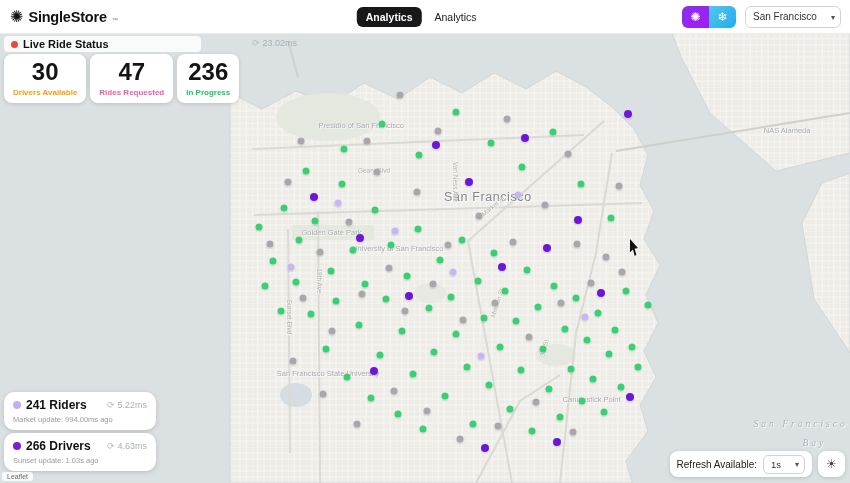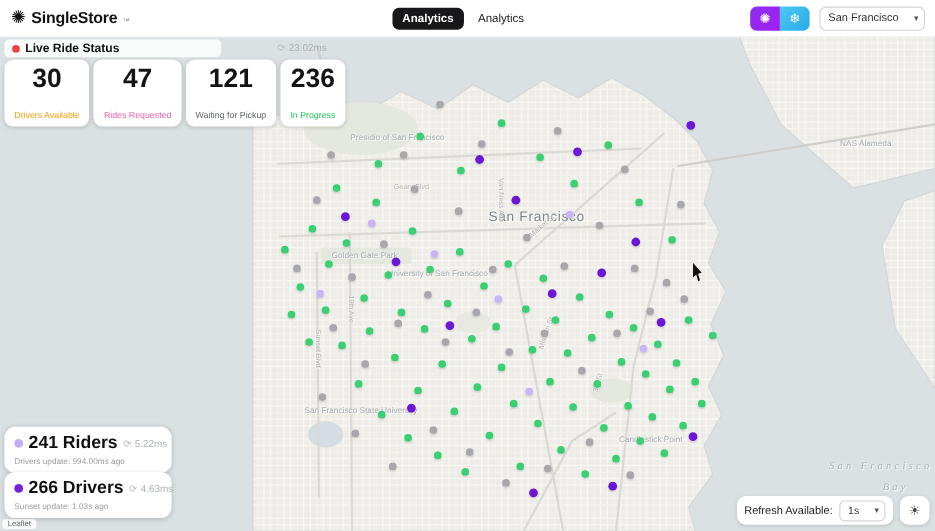--- a/index.html
+++ b/index.html
@@ -39,28 +39,28 @@
   
   .status-bar{position:absolute;left:4px;top:3px;display:flex;align-items:center;gap:5px;background:rgba(255,255,255,.82);border-radius:4px;padding:2px 92px 2px 7px;z-index:20}
   .red-dot{width:7px;height:7px;border-radius:50%;background:#ef4444;display:inline-block}
   .status-title{font-size:11px;font-weight:700;color:#111;white-space:nowrap}
   .latency{display:inline-flex;align-items:center;gap:3px;color:#aab0b6;font-size:9px;white-space:nowrap}
   .refresh-glyph{font-size:9px;color:#b7bcc2}
   .top-latency{position:absolute;left:252px;top:5px;z-index:20}
   .stats-row{position:absolute;left:4px;top:21px;display:flex;gap:4px;z-index:20}
   .stat-card{background:#fff;border-radius:8px;box-shadow:0 1px 4px rgba(0,0,0,.14);padding:5px 9px 6px;text-align:center}
   .stat-value{font-size:24px;font-weight:700;color:#141414;line-height:1.05}
-  .stat-label{font-size:8px;font-weight:400;margin-top:16px;white-space:nowrap}
+  .stat-label{font-size:8px;font-weight:700;margin-top:4px;white-space:nowrap}
 
   .info-card{position:absolute;left:4px;width:134px;background:#fff;border-radius:10px;box-shadow:0 1px 5px rgba(0,0,0,.16);padding:6px 9px;z-index:20}
   .info-card.riders{bottom:53px}
   .info-card.drivers{bottom:12px}
   .ic-row{display:flex;align-items:center;gap:5px}
   .ic-dot{width:8px;height:8px;border-radius:50%;flex:0 0 auto}
-  .ic-title{font-size:16px;font-weight:700;color:#111;flex:1 1 auto;white-space:nowrap}
+  .ic-title{font-size:12px;font-weight:700;color:#111;flex:1 1 auto;white-space:nowrap}
   .ic-sub{font-size:7.5px;color:#9b9ba0;margin-top:3px;white-space:nowrap}
 
   .refresh-bar{position:absolute;right:38px;bottom:6px;height:26px;background:#fff;border-radius:8px;box-shadow:0 1px 4px rgba(0,0,0,.15);display:flex;align-items:center;gap:6px;padding:0 7px;z-index:20}
   .rb-label{font-size:10px;color:#222;white-space:nowrap}
   .interval-select{width:42px;height:19px;font-size:9.5px;border-radius:5px}
   .theme-btn{position:absolute;right:5px;bottom:6px;width:27px;height:26px;background:#fff;border:none;border-radius:8px;box-shadow:0 1px 4px rgba(0,0,0,.15);display:grid;place-items:center;font-size:12px;color:#444;cursor:pointer;z-index:20}
 
   .attribution{position:absolute;left:2px;bottom:2px;background:rgba(255,255,255,.8);font-size:7px;color:#6b6b6b;padding:1px 5px;border-radius:3px;z-index:25}
   .cursor{position:absolute;left:630px;top:206px;width:11px;height:17px;background:#111;clip-path:polygon(0 0,0 78%,27% 62%,43% 100%,58% 93%,42% 58%,72% 53%);filter:drop-shadow(0 0 1px #fff);z-index:40}
 </style>
@@ -308,39 +308,35 @@
     <div class="stats-row" id="stats">
         <div class="stat-card">
           <div class="stat-value">30</div>
           <div class="stat-label" style="color: rgb(245, 158, 11);">Drivers Available</div>
         </div>
         <div class="stat-card">
           <div class="stat-value">47</div>
           <div class="stat-label" style="color: rgb(236, 95, 168);">Rides Requested</div>
         </div>
         <div class="stat-card">
-          <div class="stat-value">121</div>
-          <div class="stat-label" style="color: rgb(95, 99, 104);">Waiting for Pickup</div>
-        </div>
-        <div class="stat-card">
           <div class="stat-value">236</div>
           <div class="stat-label" style="color: rgb(34, 197, 94);">In Progress</div>
         </div>
       </div>
 
     <div class="info-card riders">
       <div class="ic-row">
         <span class="ic-dot" id="riders-dot" style="background: rgb(195, 174, 242);"></span>
         <span class="ic-title">241 Riders</span>
         <span class="latency">
           <span class="refresh-glyph">⟳</span>
           <span>5.22ms</span>
         </span>
       </div>
-      <div class="ic-sub">Drivers update: 994.00ms ago</div>
+      <div class="ic-sub">Market update: 994.00ms ago</div>
     </div>
 
     <div class="info-card drivers">
       <div class="ic-row">
         <span class="ic-dot" id="drivers-dot" style="background: rgb(122, 31, 217);"></span>
         <span class="ic-title">266 Drivers</span>
         <span class="latency">
           <span class="refresh-glyph">⟳</span>
           <span>4.63ms</span>
         </span>

